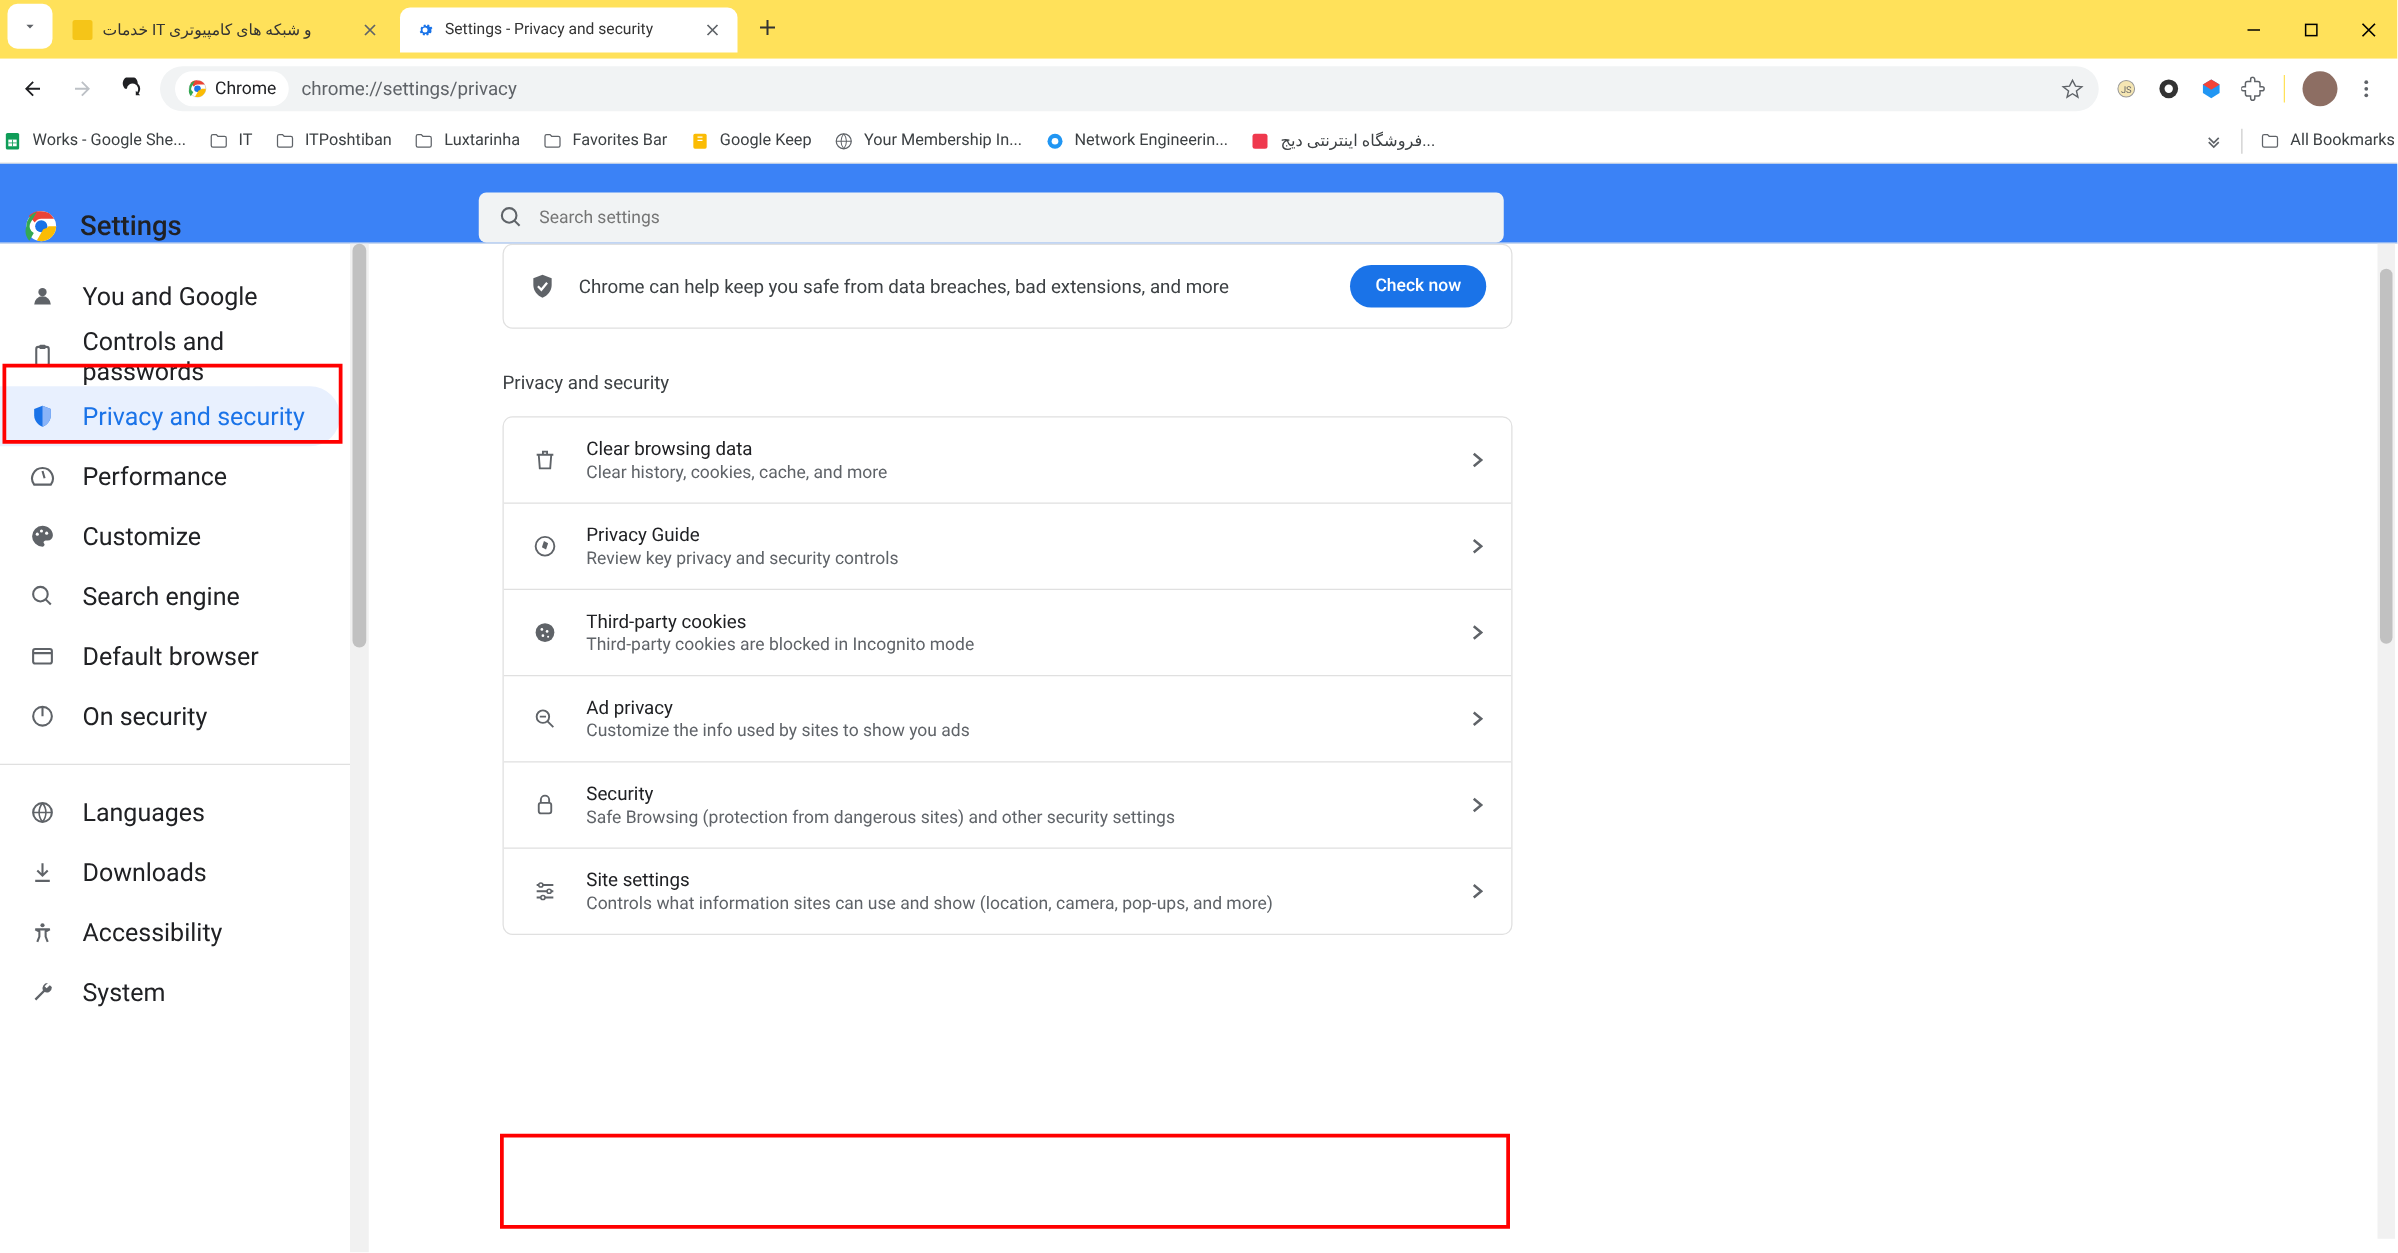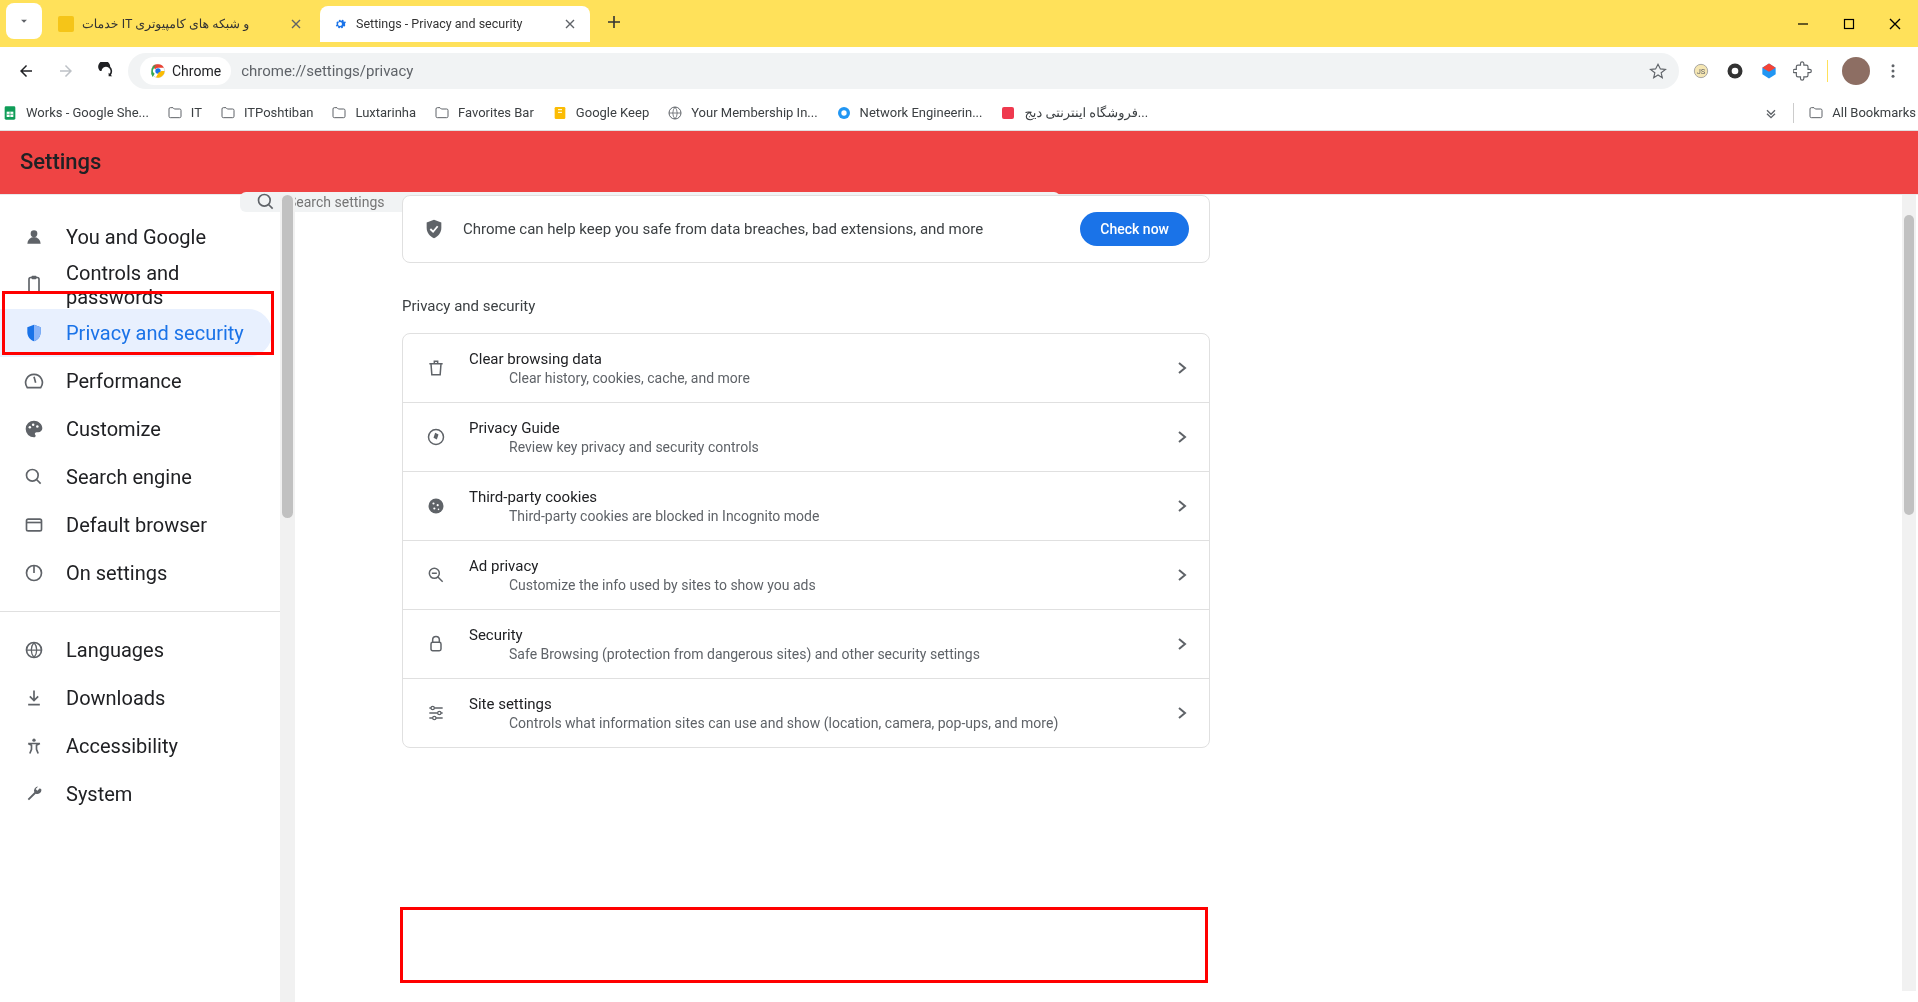--- a/index.html
+++ b/index.html
@@ -30,21 +30,21 @@
 .avatar { width: 28px; height: 28px; border-radius: 50%; background: #8d6e63; }
 
 
 .bookmarks { height: 36px; background: #fff; border-bottom: 1px solid #e0e0e0; display: flex; align-items: center; padding: 0 2px; gap: 18px; }
 .bm-item { display: flex; align-items: center; gap: 8px; font-size: 13px; color: #3c4043; white-space: nowrap; }
 .bm-icon { width: 16px; height: 16px; }
 .bm-right { margin-left: auto; display: flex; align-items: center; gap: 14px; }
 .bm-sep { width: 1px; height: 20px; background: #ccc; }
 
 
-.settings-header { height: 64px; background: #ef4444; border-bottom: 1px solid #e8eaed; display: flex; align-items: flex-start; padding: 0 20px; gap: 18px; flex-direction: column; }
+.settings-header { height: 64px; background: #3b82f6; border-bottom: 1px solid #e8eaed; display: flex; align-items: flex-end; padding: 0 20px; gap: 18px; }
 .chrome-logo { width: 26px; height: 26px; }
 .settings-title { font-size: 22px; color: #202124; font-weight: 500; }
 .search-settings { margin-left: 220px; width: 820px; height: 40px; background: #f1f3f4; border-radius: 6px; display: flex; align-items: center; padding: 0 16px; gap: 12px; }
 .search-settings input { border: none; background: transparent; outline: none; font-size: 14px; color: #5f6368; flex: 1; }
 
 
 .content { display: flex; height: calc(1002px - 47px - 48px - 36px - 64px); position: relative; }
 .sidebar { width: 280px; padding-top: 18px; overflow-y: auto; }
 .sidebar-item { display: flex; align-items: center; gap: 22px; padding: 0 24px; height: 48px; font-size: 20px; color: #202124; border-radius: 0 24px 24px 0; margin-right: 8px; cursor: pointer; }
 .sidebar-item.active { background: #e8f0fe; color: #1a73e8; }
@@ -60,21 +60,21 @@
 .safety-card { background: #fff; border: 1px solid #e0e0e0; border-radius: 8px; padding: 16px 20px; display: flex; align-items: center; gap: 18px; margin-bottom: 34px; }
 .safety-text { flex: 1; font-size: 15px; color: #3c4043; }
 .check-btn { background: #1a73e8; color: #fff; border: none; border-radius: 18px; padding: 9px 20px; font-size: 14px; font-weight: 500; cursor: pointer; }
 .section-title { font-size: 15px; color: #3c4043; margin-bottom: 18px; }
 .card { border: 1px solid #e0e0e0; border-radius: 8px; overflow: hidden; }
 .row { display: flex; align-items: center; padding: 16px 22px; gap: 22px; border-top: 1px solid #e0e0e0; cursor: pointer; }
 .row:first-child { border-top: none; }
 .row-icon { width: 22px; height: 22px; flex-shrink: 0; display: flex; align-items: center; justify-content: center; }
 .row-text { flex: 1; }
 .row-title { font-size: 15px; color: #202124; }
-.row-sub { font-size: 14px; color: #5f6368; margin-top: 2px; margin-left: 40px; }
+.row-sub { font-size: 14px; color: #5f6368; margin-top: 2px; }
 .row-arrow { color: #5f6368; }
 
 
 .fake-scrollbar { position: absolute; right: 0; top: 0; width: 15px; height: 100%; background: #f1f1f1; }
 .fake-scrollbar::before { content: ''; position: absolute; left: 2px; right: 2px; top: 6px; bottom: 40%; background: #c1c1c1; border-radius: 6px; }
 .content .fake-scrollbar { left: 280px; right: auto; }
 .content .fake-scrollbar::before { top: 0; bottom: 60%; }
 .right-scroll { position: absolute; right: 2px; top: 195px; width: 14px; height: 796px; background: #f1f1f1; }
 .right-scroll::before { content: ''; position: absolute; left: 2px; right: 2px; top: 20px; height: 300px; background: #c1c1c1; border-radius: 6px; }
 
@@ -338,21 +338,21 @@
           <rect x="3" y="5" width="18" height="14" rx="2" fill="none" stroke="#5f6368" stroke-width="2"></rect>
           <path d="M3 9h18" stroke="#5f6368" stroke-width="2"></path>
         </svg>
       <span>Default browser</span>
     </div>
     <div class="sidebar-item">
       <svg class="sidebar-icon" viewBox="0 0 24 24">
           <circle cx="12" cy="12" r="9" fill="none" stroke="#5f6368" stroke-width="2"></circle>
           <path d="M12 3v9" stroke="#5f6368" stroke-width="2"></path>
         </svg>
-      <span>On settings</span>
+      <span>On security</span>
     </div>
     <div class="sidebar-sep"></div>
     <div class="sidebar-item">
       <svg class="sidebar-icon" viewBox="0 0 24 24">
           <circle cx="12" cy="12" r="9" fill="none" stroke="#5f6368" stroke-width="2"></circle>
           <path d="M3 12h18M12 3a14 14 0 010 18M12 3a14 14 0 000 18" fill="none" stroke="#5f6368" stroke-width="1.5"></path>
         </svg>
       <span>Languages</span>
     </div>
     <div class="sidebar-item">

